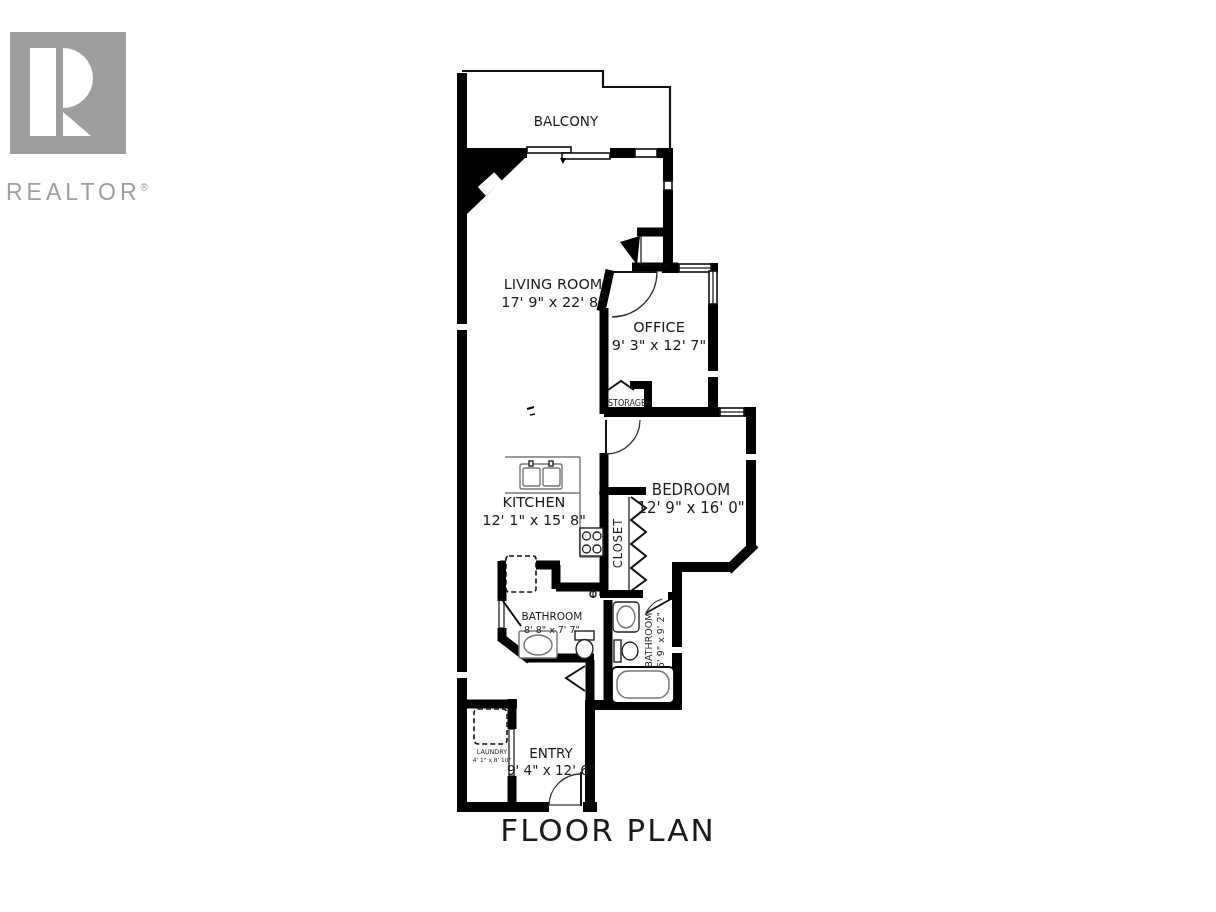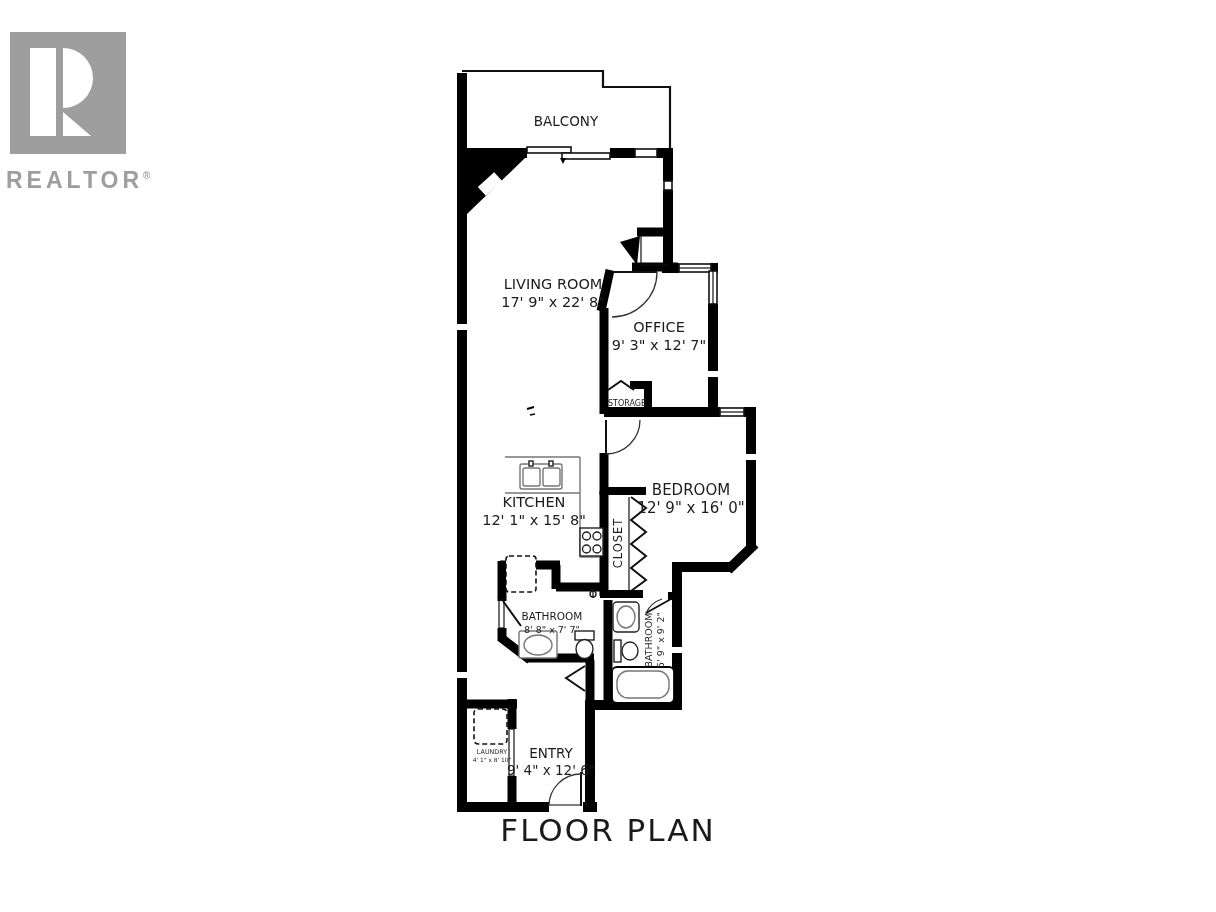--- a/index.html
+++ b/index.html
@@ -1,20 +1,20 @@
 <!DOCTYPE html>
 <html><head>
 <meta charset="utf-8">
 <style>
   html,body{margin:0;padding:0;background:#ffffff;}
   .page{position:relative;width:1216px;height:912px;background:#ffffff;overflow:hidden;
         font-family:"DejaVu Sans", sans-serif;}
   .logo{position:absolute;left:6px;top:28px;width:160px;}
-  .logo-text{color:#9e9e9e;font-size:23px;letter-spacing:4px;margin-top:1px;
-             font-family:"Liberation Sans", sans-serif;font-weight:700;}
+  .logo-text{color:#9e9e9e;font-size:23px;letter-spacing:4px;margin-top:13px;
+             font-family:"Liberation Sans", sans-serif;font-weight:400;}
   .logo-text sup{font-size:10px;letter-spacing:0;}
   svg.plan{position:absolute;left:0;top:0;width:1216px;height:912px;}
   .wall{stroke:#000000;fill:none;stroke-linecap:butt;}
   .w10{stroke-width:10;} .w9{stroke-width:9;} .w8{stroke-width:8;}
   .thin{stroke:#111111;stroke-width:2.2;fill:none;}
   .thin1{stroke:#111111;stroke-width:1.2;fill:none;}
   .winfill{fill:#ffffff;stroke:#111111;stroke-width:1.6;}
   .leaf{stroke:#111111;stroke-width:2;fill:none;}
   .arc{stroke:#333333;stroke-width:1.3;fill:none;}
   .fix{stroke:#777777;stroke-width:1.4;fill:#ffffff;}

